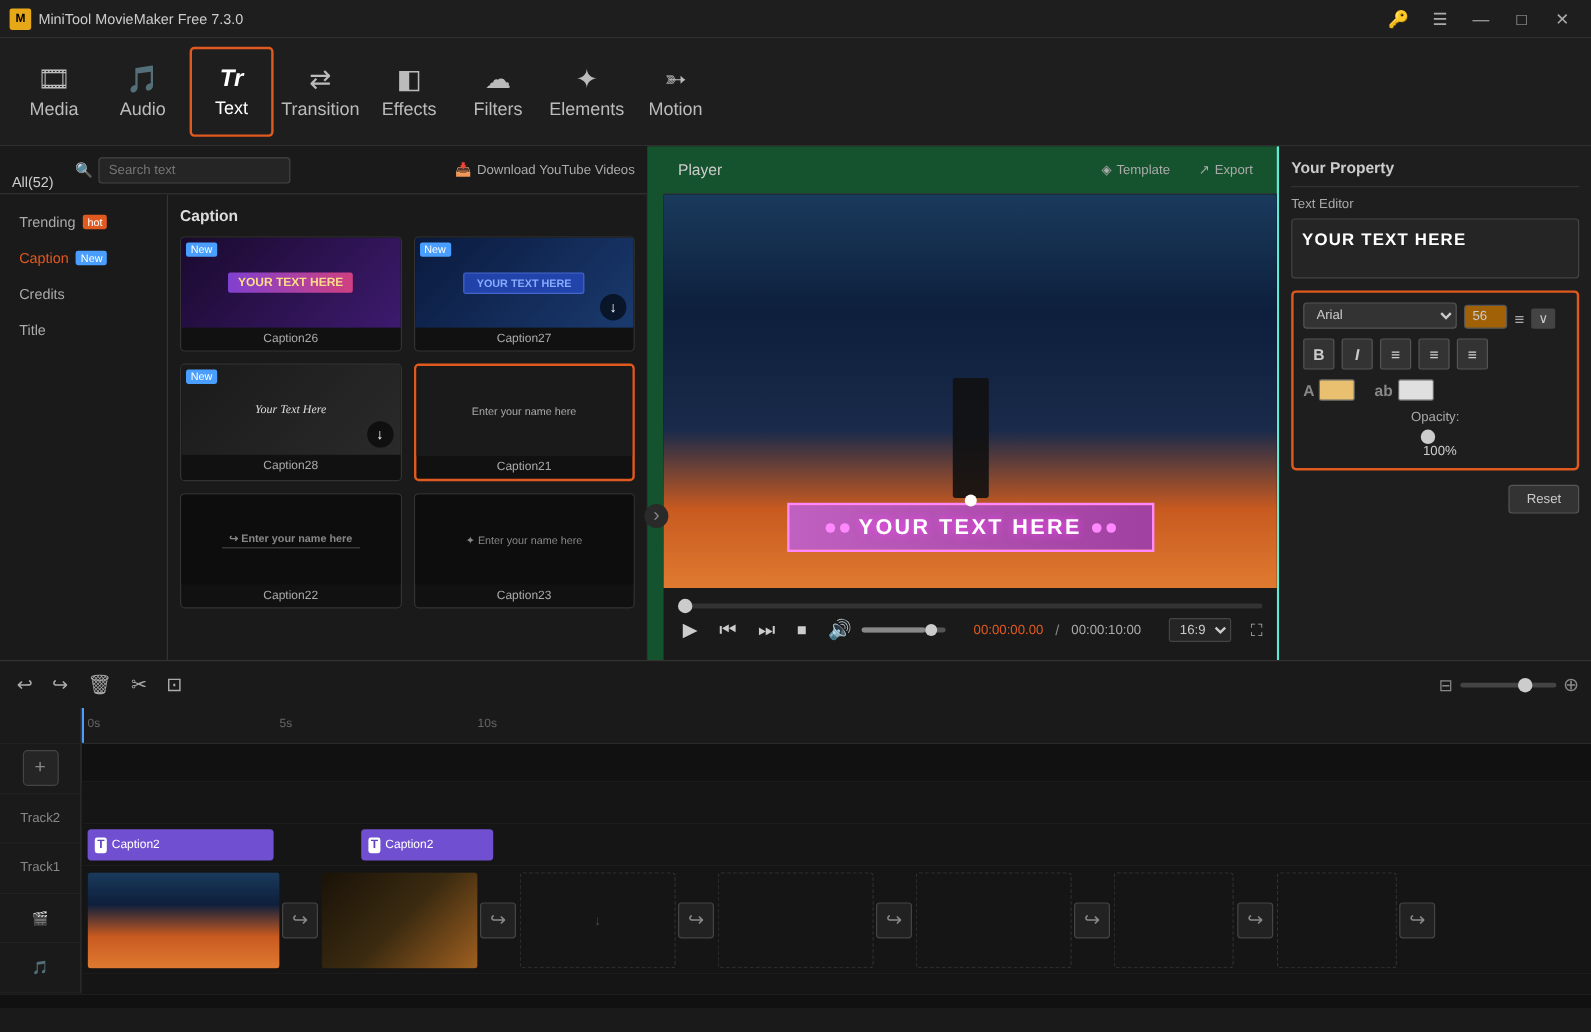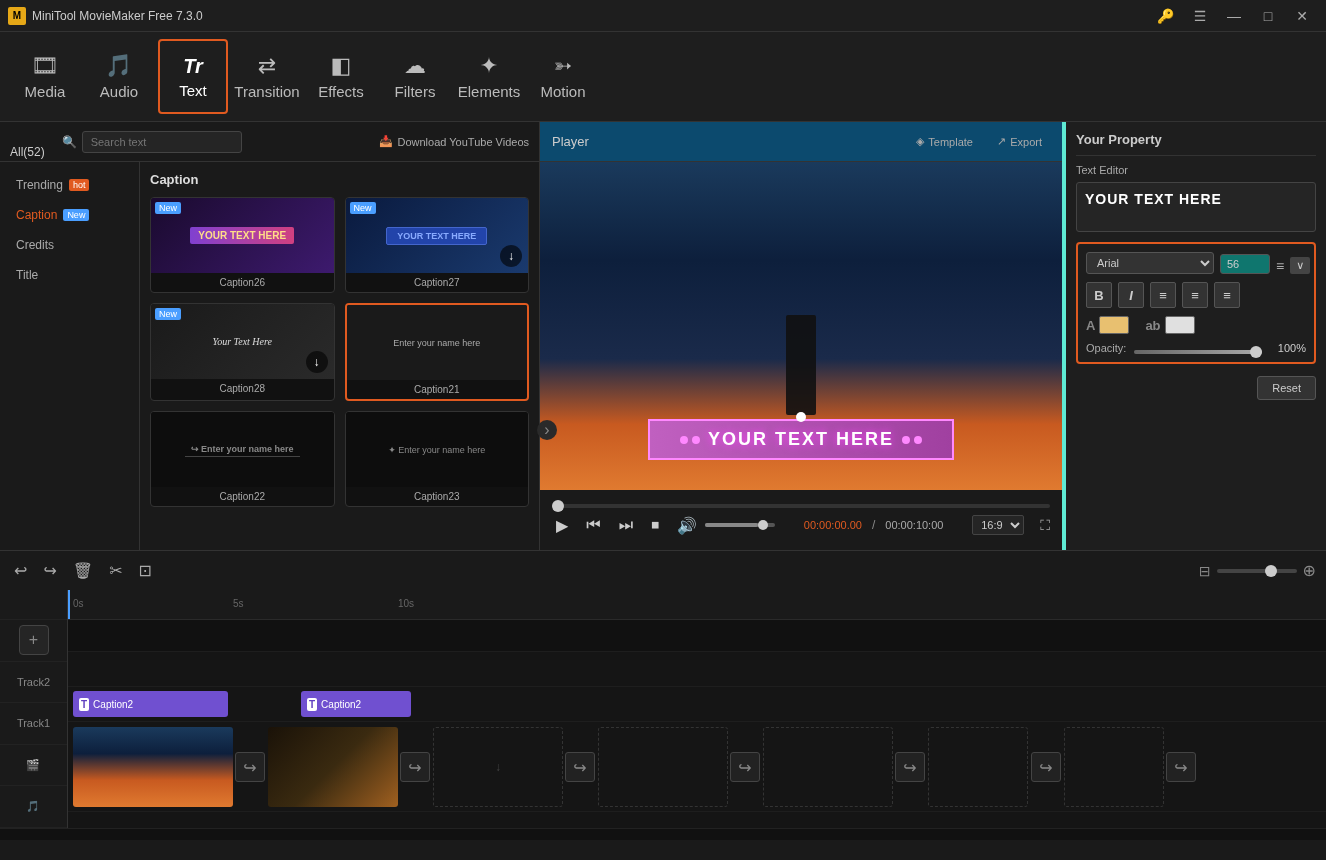--- a/index.html
+++ b/index.html
@@ -64,21 +64,21 @@
 
     
     .thumb-26 { background: linear-gradient(135deg, #1a0a2e, #3d1a6e); }
     .thumb-27 { background: linear-gradient(135deg, #0a1a3e, #1a3a6e); }
     .thumb-28 { background: linear-gradient(135deg, #1a1a1a, #2a2a2a); }
     .thumb-21 { background: linear-gradient(135deg, #1a1a1a, #252525); }
     .thumb-22 { background: linear-gradient(135deg, #0a0a0a, #1a1a1a); }
     .thumb-23 { background: linear-gradient(135deg, #0a0a0a, #1a1a1a); }
 
     
-    #player-area { flex: 1; background: #0c4a6e; display: flex; flex-direction: column; border-right: 4px solid #5eead4; }
+    #player-area { flex: 1; background: #14532d; display: flex; flex-direction: column; border-right: 2px solid #5eead4; padding-left: 13px; }
     #player-header { height: 40px; display: flex; align-items: center; justify-content: space-between; padding: 0 12px; border-bottom: 1px solid #333; }
     #player-title { color: #ccc; font-size: 13px; }
     #player-actions { display: flex; gap: 8px; }
     .player-action-btn { display: flex; align-items: center; gap: 4px; color: #aaa; font-size: 11px; cursor: pointer; padding: 3px 8px; border-radius: 3px; }
 
     #video-canvas { flex: 1; background: #000; position: relative; display: flex; align-items: center; justify-content: center; }
     .video-bg-gradient {
       position: absolute; inset: 0;
       background: linear-gradient(180deg, #1a3a5c 0%, #0d1f3c 30%, #1a2a4a 60%, #c85a20 80%, #e07a30 100%);
     }
@@ -111,36 +111,36 @@
     #text-property-title { color: #ccc; font-size: 13px; font-weight: 600; margin-bottom: 8px; border-bottom: 1px solid #333; padding-bottom: 8px; }
     #text-editor-label { color: #aaa; font-size: 11px; margin-bottom: 6px; }
     #text-editor-box {
       background: #252525; border: 1px solid #444; border-radius: 3px; padding: 8px;
       min-height: 50px; color: #fff; font-size: 14px; font-weight: bold; margin-bottom: 10px;
       letter-spacing: 1px;
     }
     #format-toolbar { border: 2px solid #e05a20; border-radius: 4px; padding: 8px; }
     #format-row1 { display: flex; align-items: flex-end; gap: 6px; margin-bottom: 8px; }
     .font-select { background: #333; border: 1px solid #555; color: #ccc; padding: 3px 6px; font-size: 11px; border-radius: 3px; }
-    .font-size { background: #0f766e; border: 1px solid #555; color: #ccc; padding: 3px 6px; font-size: 11px; border-radius: 3px; width: 50px; }
+    .font-size { background: #a16207; border: 1px solid #555; color: #ccc; padding: 3px 6px; font-size: 11px; border-radius: 3px; width: 36px; }
     .list-icon { color: #aaa; font-size: 14px; cursor: pointer; }
     .expand-btn { background: #444; border: none; color: #ccc; padding: 2px 6px; cursor: pointer; font-size: 11px; border-radius: 2px; }
 
     #format-row2 { display: flex; align-items: center; gap: 6px; margin-bottom: 8px; }
     .fmt-btn { background: #333; border: 1px solid #555; color: #ccc; width: 26px; height: 26px; cursor: pointer; border-radius: 2px; font-size: 13px; display: flex; align-items: center; justify-content: center; font-weight: bold; }
     .fmt-btn.bold-btn { font-weight: 900; }
     .fmt-btn.italic-btn { font-style: italic; }
 
     #format-row3 { display: flex; align-items: center; gap: 8px; margin-bottom: 8px; }
     .color-a { display: flex; align-items: center; gap: 4px; font-size: 11px; color: #aaa; }
     .color-swatch { width: 30px; height: 18px; background: #e8c070; border: 1px solid #666; border-radius: 2px; cursor: pointer; }
     .text-swatch { width: 30px; height: 18px; background: #e0e0e0; border: 1px solid #666; border-radius: 2px; cursor: pointer; }
     .ab-label { font-size: 13px; font-weight: bold; color: #888; }
 
-    #opacity-row { display: flex; align-items: flex-end; gap: 8px; margin-top: 4px; }
+    #opacity-row { display: flex; align-items: center; gap: 8px; margin-top: 4px; flex-direction: column; }
     #opacity-label { color: #aaa; font-size: 11px; }
     #opacity-slider { flex: 1; height: 4px; background: #333; border-radius: 2px; position: relative; }
     #opacity-fill { height: 100%; background: linear-gradient(90deg, #666, #aaa); border-radius: 2px; width: 100%; }
     #opacity-thumb { position: absolute; right: 0; top: -4px; width: 12px; height: 12px; background: #ccc; border-radius: 50%; }
     #opacity-value { color: #ccc; font-size: 11px; width: 36px; text-align: right; }
 
     #reset-btn { margin-top: 12px; align-self: flex-end; background: #333; border: 1px solid #555; color: #ccc; padding: 5px 14px; border-radius: 3px; cursor: pointer; font-size: 11px; }
 
     
     #timeline-toolbar { height: 40px; background: #1a1a1a; border-top: 1px solid #333; display: flex; align-items: center; padding: 0 10px; gap: 8px; }

